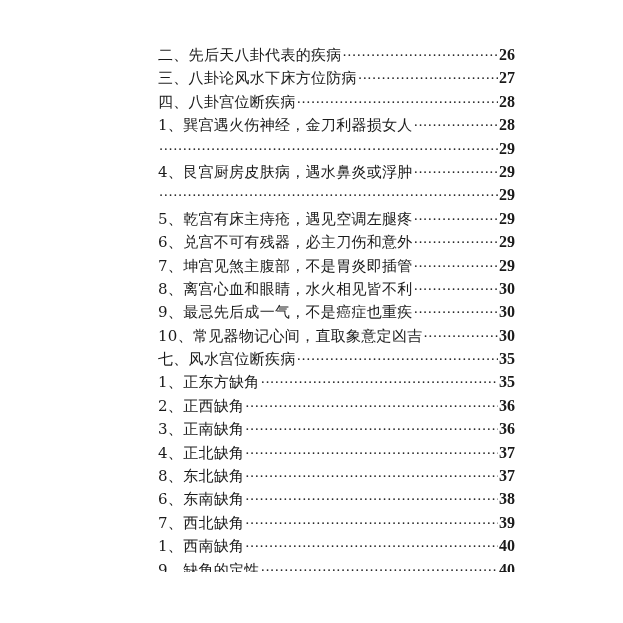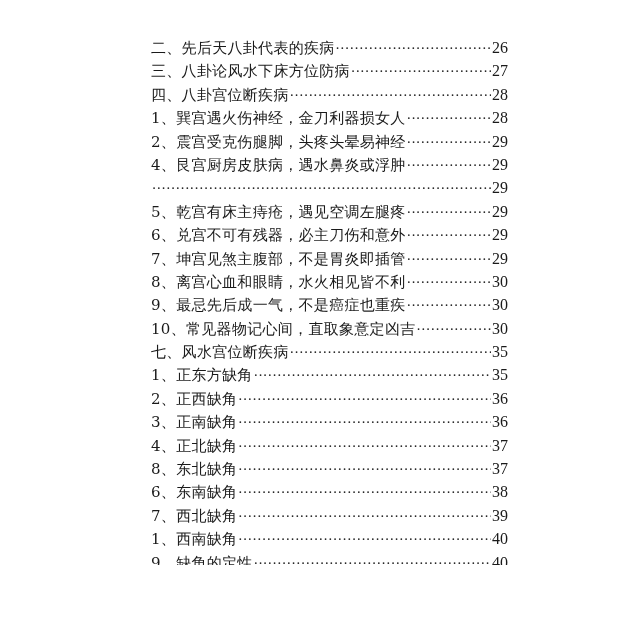--- a/index.html
+++ b/index.html
@@ -19,21 +19,21 @@
       position: absolute;
       left: 0; top: 0;
       width: 623px; height: 623px;
       background: #ffffff;
     }
     .toc {
       position: absolute;
       left: 142px;
       top: 27px;
       width: 357px;
-      margin: 9px;
+      margin: 16px;
       padding: 0;
       list-style: none;
     }
     .toc-entry {
       display: flex;
       align-items: baseline;
       height: 23.4px;
       line-height: 23.4px;
       font-size: 15px;
       white-space: nowrap;
@@ -51,20 +51,21 @@
       font-size: 13px;
       letter-spacing: 0.6px;
     }
     .toc-leader::before {
       content: "··························································································································";
     }
     .toc-page {
       flex: 0 0 auto;
       font-family: "Liberation Serif", "DejaVu Serif", serif;
       font-size: 16px;
+      font-weight: bold;
     }
     .toc-entry.cut {
       height: 14px;
       overflow: hidden;
     }
   </style>
 </head>
 <body>
 
 <div class="page">
@@ -83,21 +84,20 @@
       <span class="toc-title">四、八卦宫位断疾病</span>
       <span class="toc-leader"></span>
       <span class="toc-page">28</span>
     </li>
     <li class="toc-entry">
       <span class="toc-title">1、巽宫遇火伤神经，金刀利器损女人</span>
       <span class="toc-leader"></span>
       <span class="toc-page">28</span>
     </li>
     <li class="toc-entry">
-      <span class="toc-title">2、震宫受克伤腿脚，头疼头晕易神经</span>
       <span class="toc-leader"></span>
       <span class="toc-page">29</span>
     </li>
     <li class="toc-entry">
       <span class="toc-title">4、艮宫厨房皮肤病，遇水鼻炎或浮肿</span>
       <span class="toc-leader"></span>
       <span class="toc-page">29</span>
     </li>
     <li class="toc-entry">
       <span class="toc-leader"></span>

